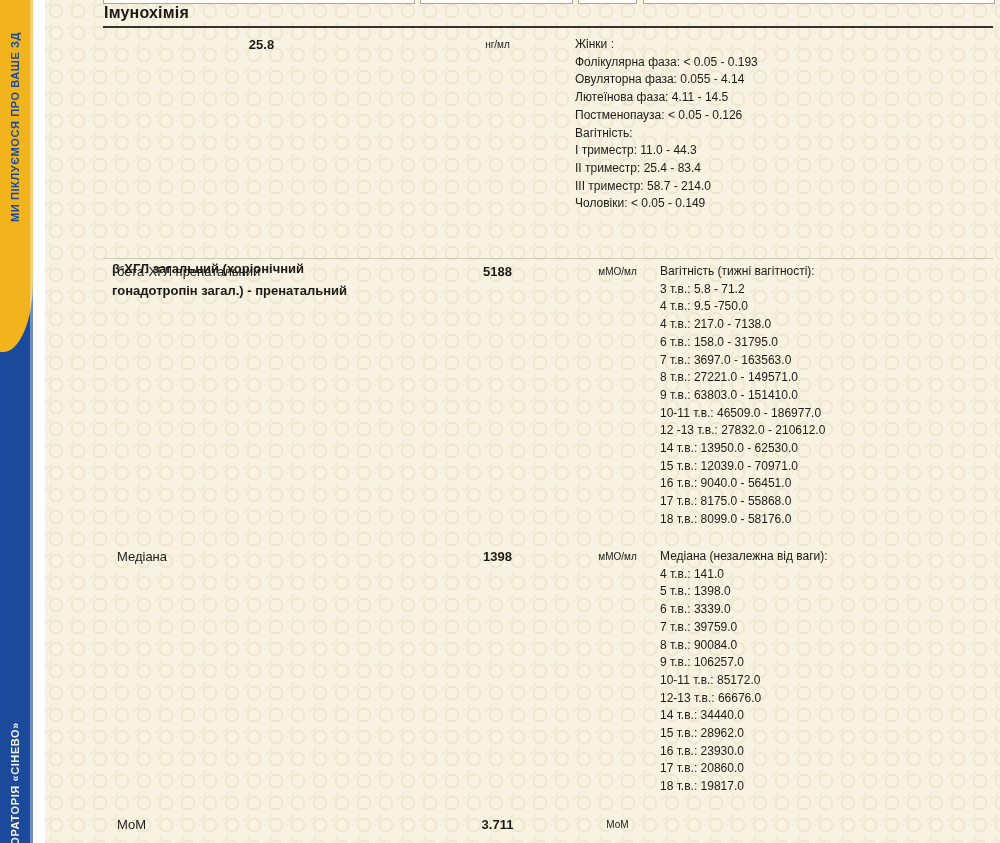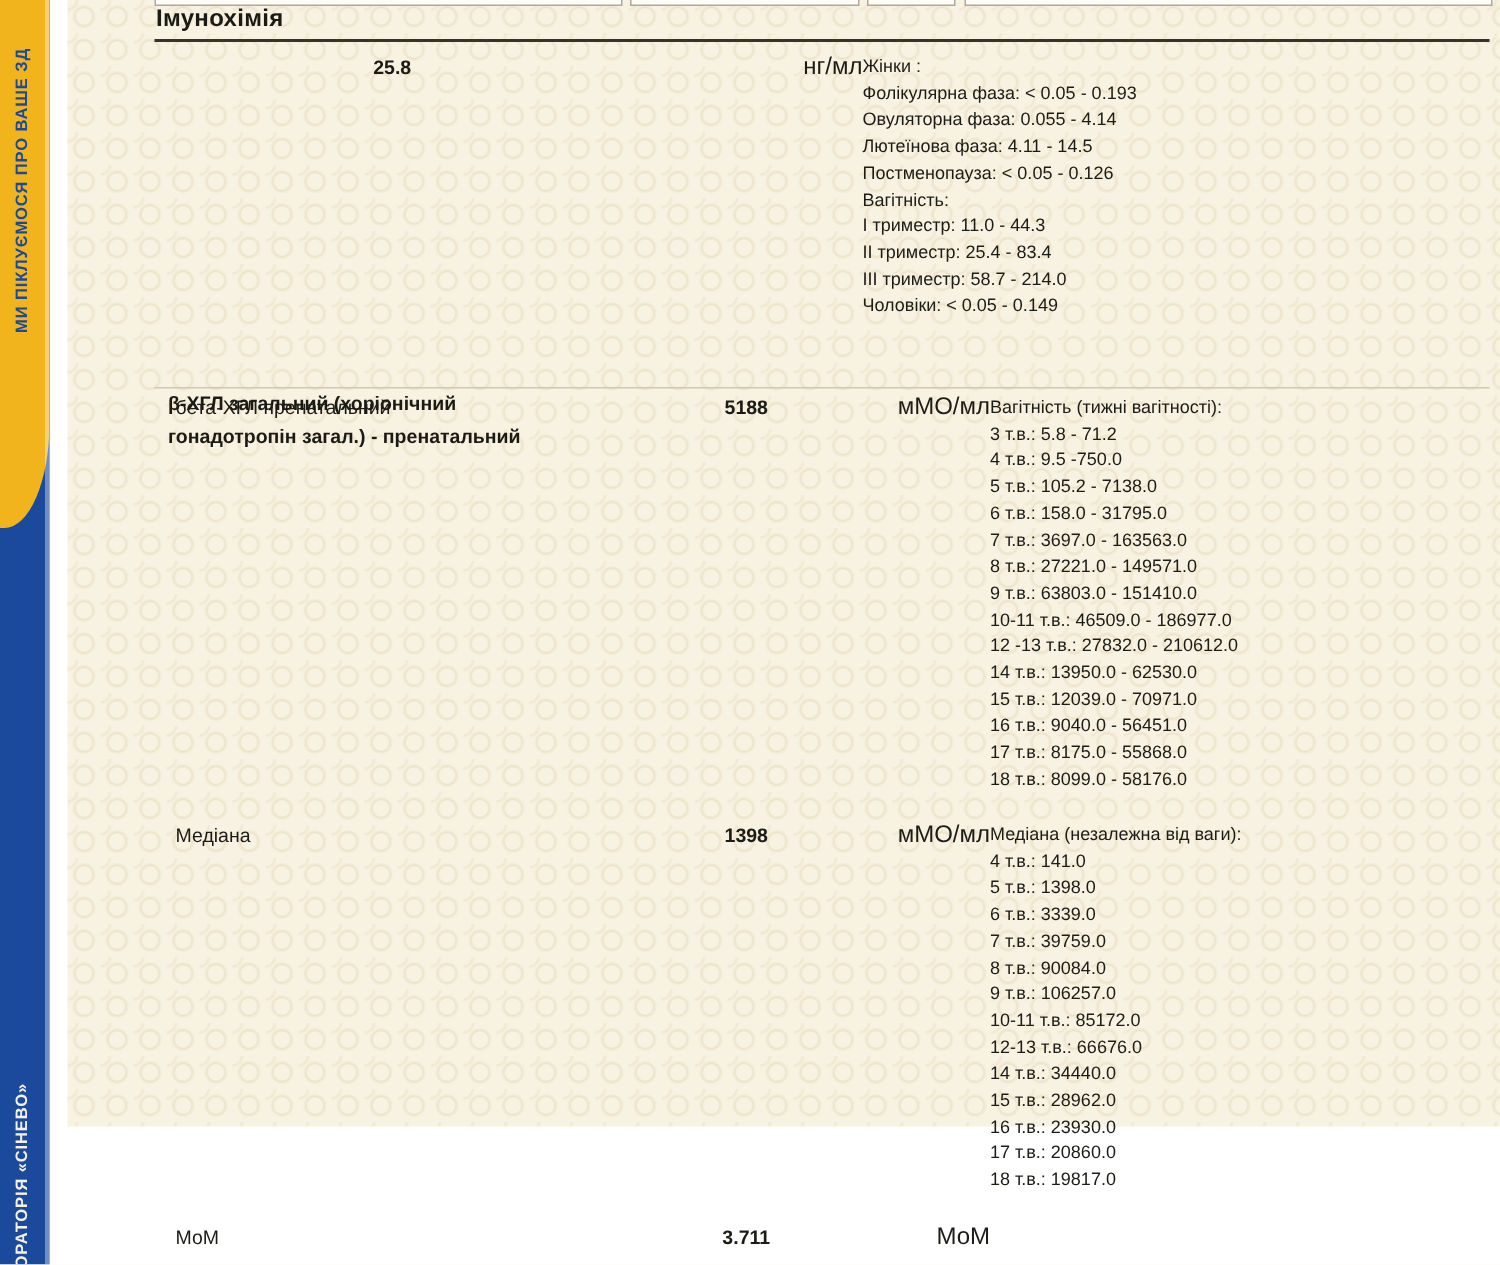--- a/index.html
+++ b/index.html
@@ -13,21 +13,21 @@
   .sidebar-yellow { position:absolute; left:0; top:0; width:33px; height:352px;
              background:#F2B41D; border-radius:0 0 30px 0 / 0 0 70px 0; }
   .sidebar-stripe { position:absolute; right:0; top:0; width:3px; height:843px;
              background:rgba(255,255,255,0.38); }
   .v-text { position:absolute; writing-mode:vertical-rl; transform:rotate(180deg);
             white-space:nowrap; font-weight:bold; font-size:11px; letter-spacing:0.6px; }
   .slogan  { left:9px; top:-18px; height:240px; color:#1B4A9C; }
   .labname { left:9px; bottom:-28px; height:200px; color:#F4F0E2; }
 
   
-  .paper { position:absolute; left:45px; top:0; width:955px; height:751px;
+  .paper { position:absolute; left:45px; top:0; width:955px; height:843px;
            background-color:#F8F2E2;
            background-image:
              radial-gradient(circle at 11px 11px, rgba(233,221,192,0) 5px, rgba(233,221,192,0.75) 6px, rgba(233,221,192,0) 8px),
              radial-gradient(circle at 0px 0px,  rgba(233,221,192,0) 5px, rgba(233,221,192,0.55) 6px, rgba(233,221,192,0) 8px);
            background-size:22px 22px; }
   .content { position:absolute; left:58px; top:0; width:890px; height:843px; }
 
   
   .cutcell { position:absolute; top:-1px; height:5px; background:#FDFCF7;
              border:1px solid #ABA89E; }
@@ -43,21 +43,21 @@
   .rule-thin  { position:absolute; left:0; top:258px; width:890px; height:0;
                 border-top:1px solid #CFC8B5; }
 
   
   .row { position:absolute; left:0; width:890px; display:grid;
          grid-template-columns:317px 155px 85px 1fr;
          line-height:17.7px; color:#1C1C16; }
   .c-name  { font-size:13px; padding-left:14px; }
   .c-name.bold { font-weight:bold; }
   .c-value { font-size:13px; font-weight:bold; text-align:center; }
-  .c-unit  { font-size:16px; text-align:right; }
+  .c-unit  { font-size:10px; text-align:center; }
   .c-ref   { font-size:12px; }
   .ref-line { line-height:17.7px; white-space:nowrap; }
 
   .group-row { position:absolute; left:0; top:213px; width:890px; }
   .group-title { font-size:13px; font-weight:bold; color:#1B1B15;
                  line-height:22px; max-width:280px; padding-left:9px;margin-top:45px; }
 
   .row-progesterone { top:36px; }
   .row-beta   { top:263px; }
   .row-median { top:548px; }
@@ -109,21 +109,21 @@
       <div class="rule-thin"></div>
 
       <div class="row row-beta">
         <div class="c-name">бета-ХГЛ пренатальний</div>
         <div class="c-value">5188</div>
         <div class="c-unit">мМО/мл</div>
         <div class="c-ref">
             <div class="ref-line">Вагітність (тижні вагітності):</div>
             <div class="ref-line">3 т.в.: 5.8 - 71.2</div>
             <div class="ref-line">4 т.в.: 9.5 -750.0</div>
-            <div class="ref-line">5 т.в.: 105.2 - 7138.0</div>
+            <div class="ref-line">4 т.в.: 217.0 - 7138.0</div>
             <div class="ref-line">6 т.в.: 158.0 - 31795.0</div>
             <div class="ref-line">7 т.в.: 3697.0 - 163563.0</div>
             <div class="ref-line">8 т.в.: 27221.0 - 149571.0</div>
             <div class="ref-line">9 т.в.: 63803.0 - 151410.0</div>
             <div class="ref-line">10-11 т.в.: 46509.0 - 186977.0</div>
             <div class="ref-line">12 -13 т.в.: 27832.0 - 210612.0</div>
             <div class="ref-line">14 т.в.: 13950.0 - 62530.0</div>
             <div class="ref-line">15 т.в.: 12039.0 - 70971.0</div>
             <div class="ref-line">16 т.в.: 9040.0 - 56451.0</div>
             <div class="ref-line">17 т.в.: 8175.0 - 55868.0</div>

